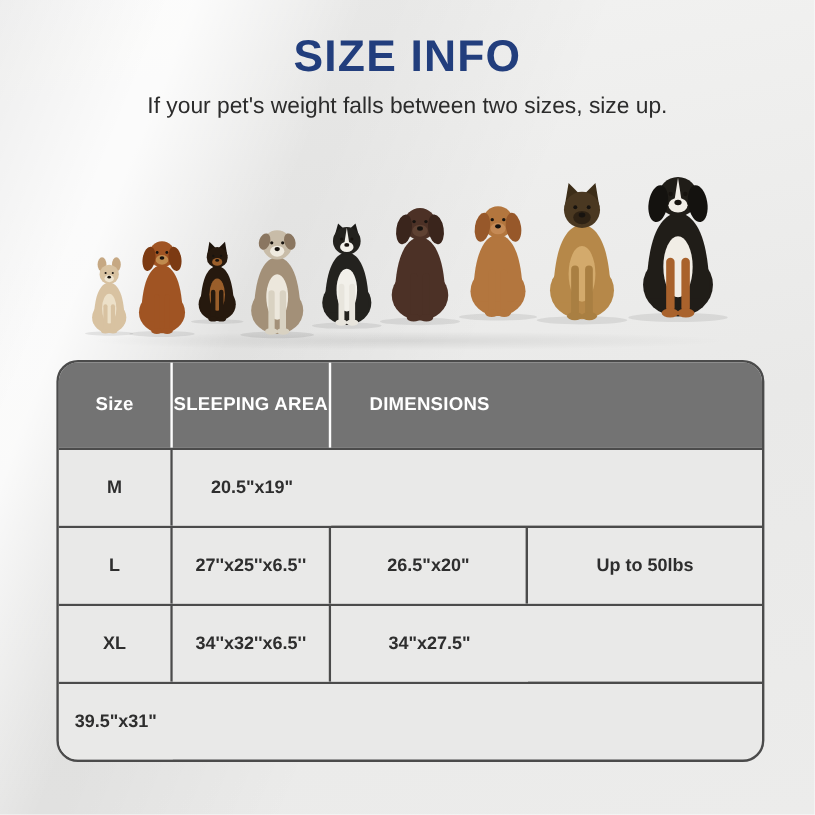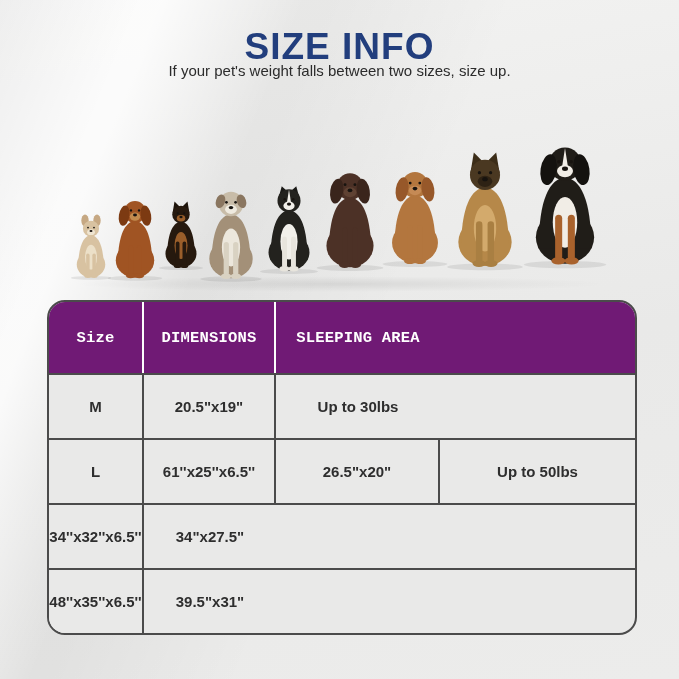--- a/index.html
+++ b/index.html
@@ -10,38 +10,38 @@
       linear-gradient(112deg, rgba(0,0,0,0.055) 0%, rgba(255,255,255,0) 15%),
       linear-gradient(112deg, rgba(255,255,255,0.85) 17%, rgba(255,255,255,0) 32%),
       linear-gradient(112deg, rgba(0,0,0,0.045) 34%, rgba(255,255,255,0) 54%),
       linear-gradient(170deg,#f3f3f2 0%,#e9e9e8 55%,#ececeb 100%);
   }
   .title{
     position:absolute;top:26px;left:0;width:100%;text-align:center;
     font-size:37px;font-weight:800;letter-spacing:1px;color:#223E7D;
   }
   .subtitle{
-    position:absolute;top:62px;left:0;width:100%;text-align:center;
-    font-size:15px;color:#2c2c2c;
+    position:absolute;top:78px;left:0;width:100%;text-align:center;
+    font-size:19px;color:#2c2c2c;
   }
   .dogs{
     position:absolute;bottom:394px;left:50%;transform:translateX(-50%);
     display:flex;align-items:flex-end;
   }
   .dog{margin:0 -5px;display:block;}
   .ground-shadow{
     position:absolute;left:70px;right:70px;top:276px;height:16px;
     background:radial-gradient(ellipse at center, rgba(0,0,0,0.08), rgba(0,0,0,0) 70%);
   }
   .size-table{
     position:absolute;left:47px;top:300px;width:586px;
     border:2px solid #4b4b4b;border-radius:18px;overflow:hidden;background:#e9e9e8;
   }
   .thead,.trow{display:grid;grid-template-columns:95px 132px 164px 1fr;}
-  .thead{background:#701a75;font-family:Liberation Mono, monospace;}
+  .thead{background:#737373;}
   .th{
     height:71px;display:flex;align-items:center;justify-content:center;
     color:#ffffff;font-weight:700;font-size:15.5px;letter-spacing:0.2px;
   }
   .th:not(:last-child){border-right:2px solid #fdfdfd;}
   .trow{border-top:2px solid #4b4b4b;}
   .td{
     height:63px;display:flex;align-items:center;justify-content:center;
     font-weight:700;font-size:15px;color:#2e2e2e;background:#e9e9e8;
   }
@@ -207,41 +207,40 @@
         <ellipse cx="50" cy="35.5" rx="8.5" ry="6.5" fill="#f1ede6"></ellipse>
         <ellipse cx="50" cy="33" rx="3.2" ry="2.4" fill="#17130f"></ellipse>
         <circle cx="43.5" cy="25.5" r="1.9" fill="#17130f"></circle>
         <circle cx="56.5" cy="25.5" r="1.9" fill="#17130f"></circle>
       </svg>
     </div>
 
   <div class="size-table">
     <div class="thead">
       <div class="th">Size</div>
+      <div class="th">SLEEPING AREA</div>
       <div class="th">DIMENSIONS</div>
-      <div class="th">SLEEPING AREA</div>
     </div>
 
     <div class="trow">
       <div class="td">M</div>
       <div class="td">20.5"x19"</div>
-      <div class="td">Up to 30lbs</div>
     </div>
 
     <div class="trow">
       <div class="td">L</div>
-      <div class="td">61''x25''x6.5''</div>
+      <div class="td">27''x25''x6.5''</div>
       <div class="td">26.5"x20"</div>
       <div class="td">Up to 50lbs</div>
     </div>
 
     <div class="trow">
+      <div class="td">XL</div>
       <div class="td">34''x32''x6.5''</div>
       <div class="td">34"x27.5"</div>
     </div>
 
     <div class="trow">
-      <div class="td">48''x35''x6.5''</div>
       <div class="td">39.5"x31"</div>
     </div>
   </div>
 
 </div>
 
 </body></html>

